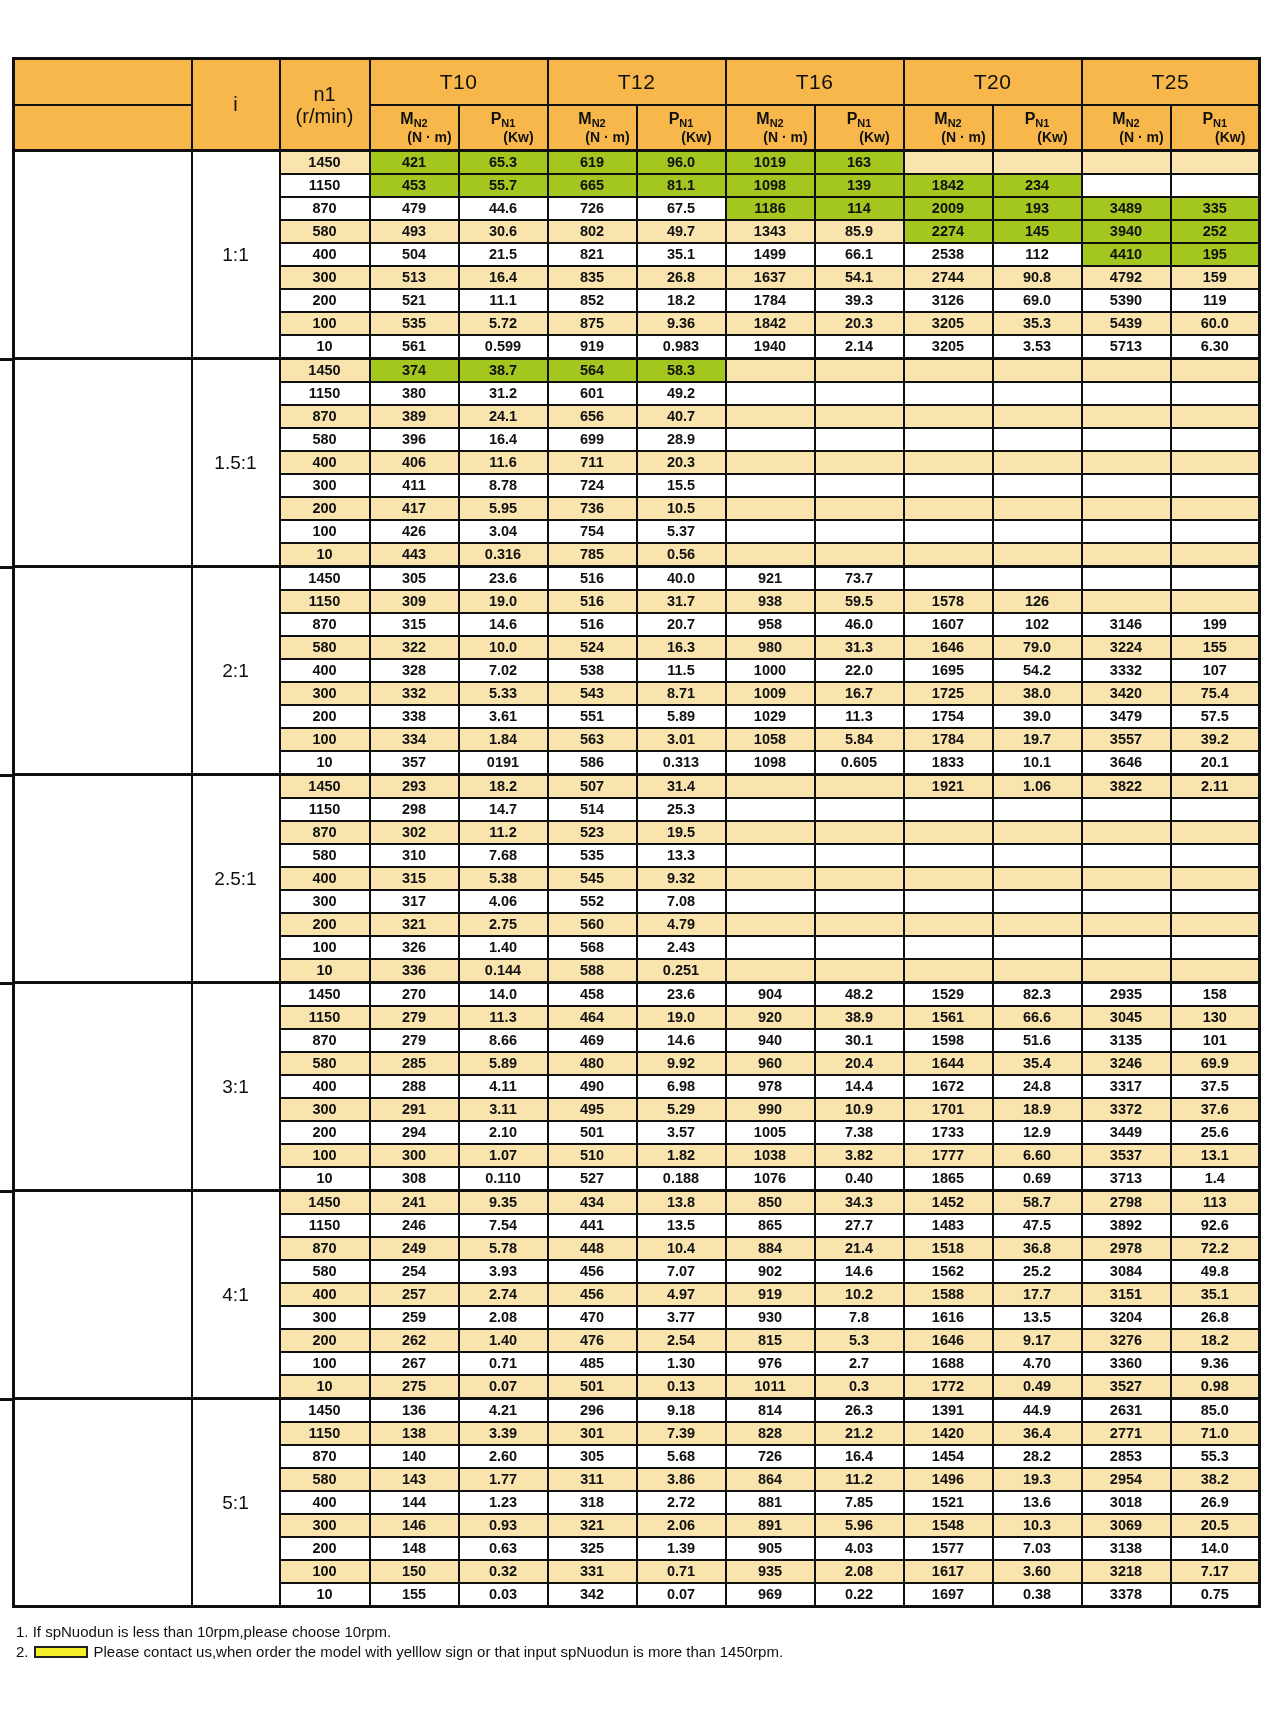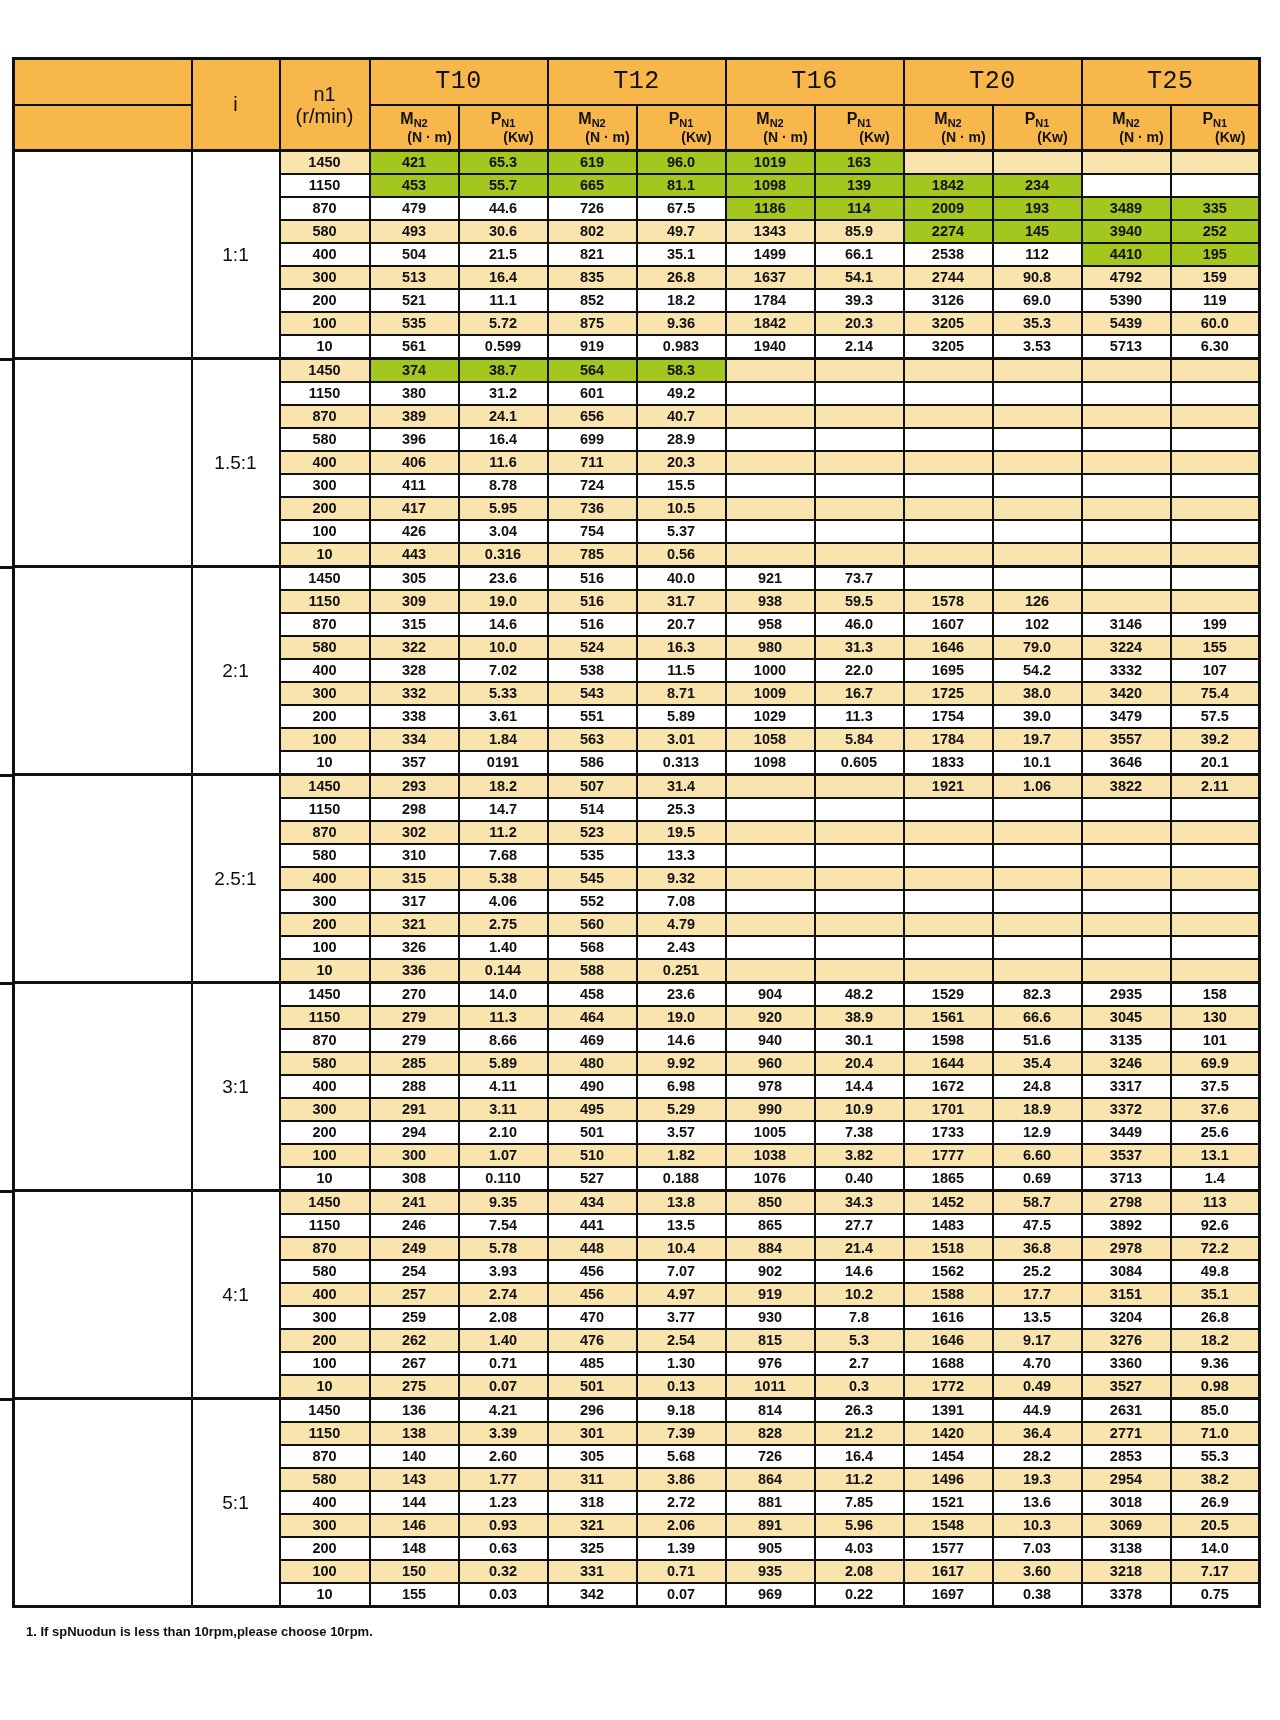--- a/index.html
+++ b/index.html
@@ -23,37 +23,37 @@
     border:2px solid var(--ink);
     text-align:center;
     vertical-align:middle;
     padding:0;
     overflow:hidden;
     white-space:nowrap;
   }
   thead th{background:var(--orange);font-weight:400;}
   thead tr.r1 th{height:46px;}
   thead tr.r2 th{height:46px;margin-left:24px;}
-  th.model{font-size:25px;letter-spacing:0.5px;font-family:Liberation Mono, monospace;}
+  th.model{font-size:21px;letter-spacing:0.5px;}
   th.bigcol{font-size:20px;}
   th.n1col div{line-height:22px;font-size:20px;}
   th.subhead{font-weight:700;}
   .sym{font-size:16px;font-weight:700;line-height:17px;}
   .sym .ss{font-size:11px;position:relative;top:3px;}
   .unit{display:block;font-size:14px;font-weight:700;line-height:16px;padding-left:31px;}
   thead th.blankhead{border-bottom-width:2px;}
   tbody td{height:23px;line-height:21px;font-size:14.5px;font-weight:700;background:#fff;}
   tbody td.blankcol{background:#fff;}
   tbody td.ratiocell{font-size:19px;font-weight:400;background:#fff;}
   tbody td.tan{background:var(--tan);}
   tbody td.green{background:var(--green);}
   tbody tr.group-start td{border-top:3px solid var(--ink);}
   table.spec thead{border-bottom:3px solid var(--ink);}
   .tick{position:absolute;left:0;width:15px;height:3px;background:var(--ink);}
-  .notes{margin:14px 0 0 26px;font-size:13px;font-weight:700;line-height:20px;}
+  .notes{margin:14px 0 0 16px;font-size:15px;font-weight:400;line-height:20px;}
   .swatch{
     display:inline-block;width:54px;height:12px;background:var(--noteyellow);
     border:2px solid #222;vertical-align:-1px;margin:0 6px 0 5px;
   }
 </style>
 </head>
 <body>
 
 <div class="page" id="page">
 
@@ -933,20 +933,21 @@
           <td>1697</td>
           <td>0.38</td>
           <td>3378</td>
           <td>0.75</td>
         </tr>
       </tbody>
   </table>
 
   <div class="notes">
     <div>1. If spNuodun is less than 10rpm,please choose 10rpm.</div>
+    <div><span>2.</span><span class="swatch"></span><span>Please contact us,when order the model with yelllow sign or that input spNuodun is more than 1450rpm.</span></div>
   </div>
 
 <div class="tick" style="top: 357.5px;"></div>
     <div class="tick" style="top: 565.5px;"></div>
     <div class="tick" style="top: 773.5px;"></div>
     <div class="tick" style="top: 981.5px;"></div>
     <div class="tick" style="top: 1189.5px;"></div>
     <div class="tick" style="top: 1397.5px;"></div>
   </div>
 

